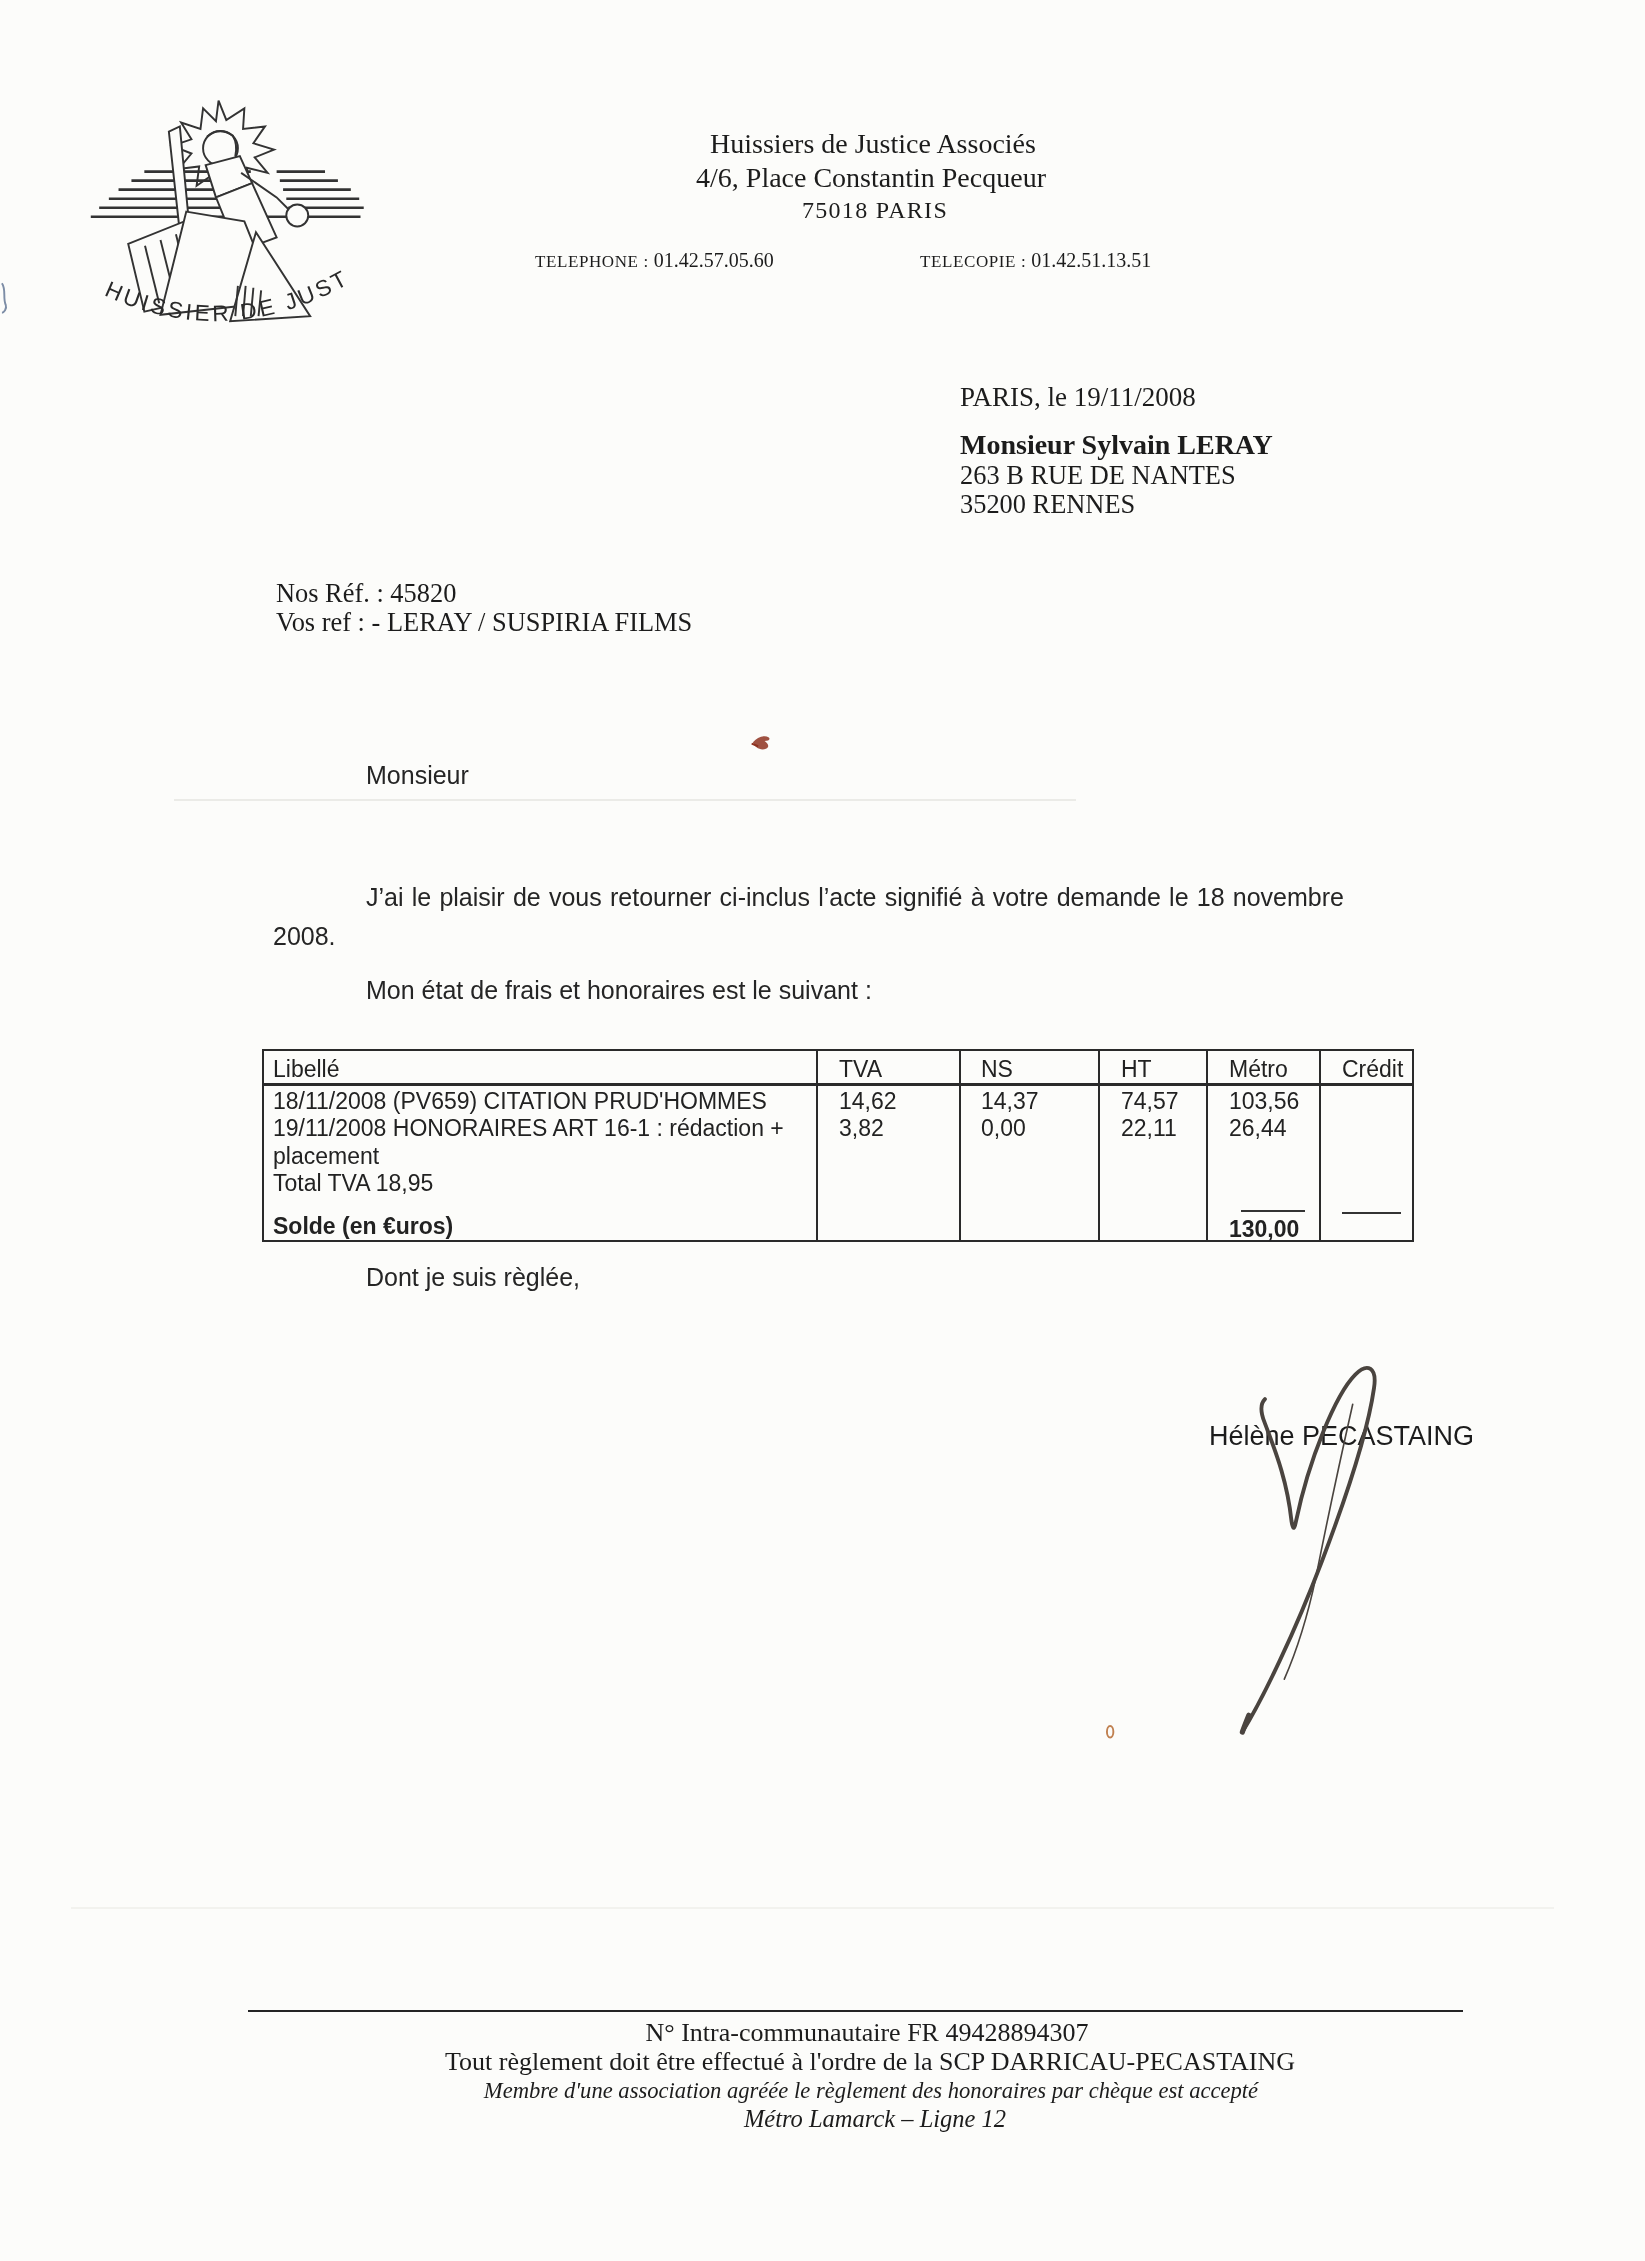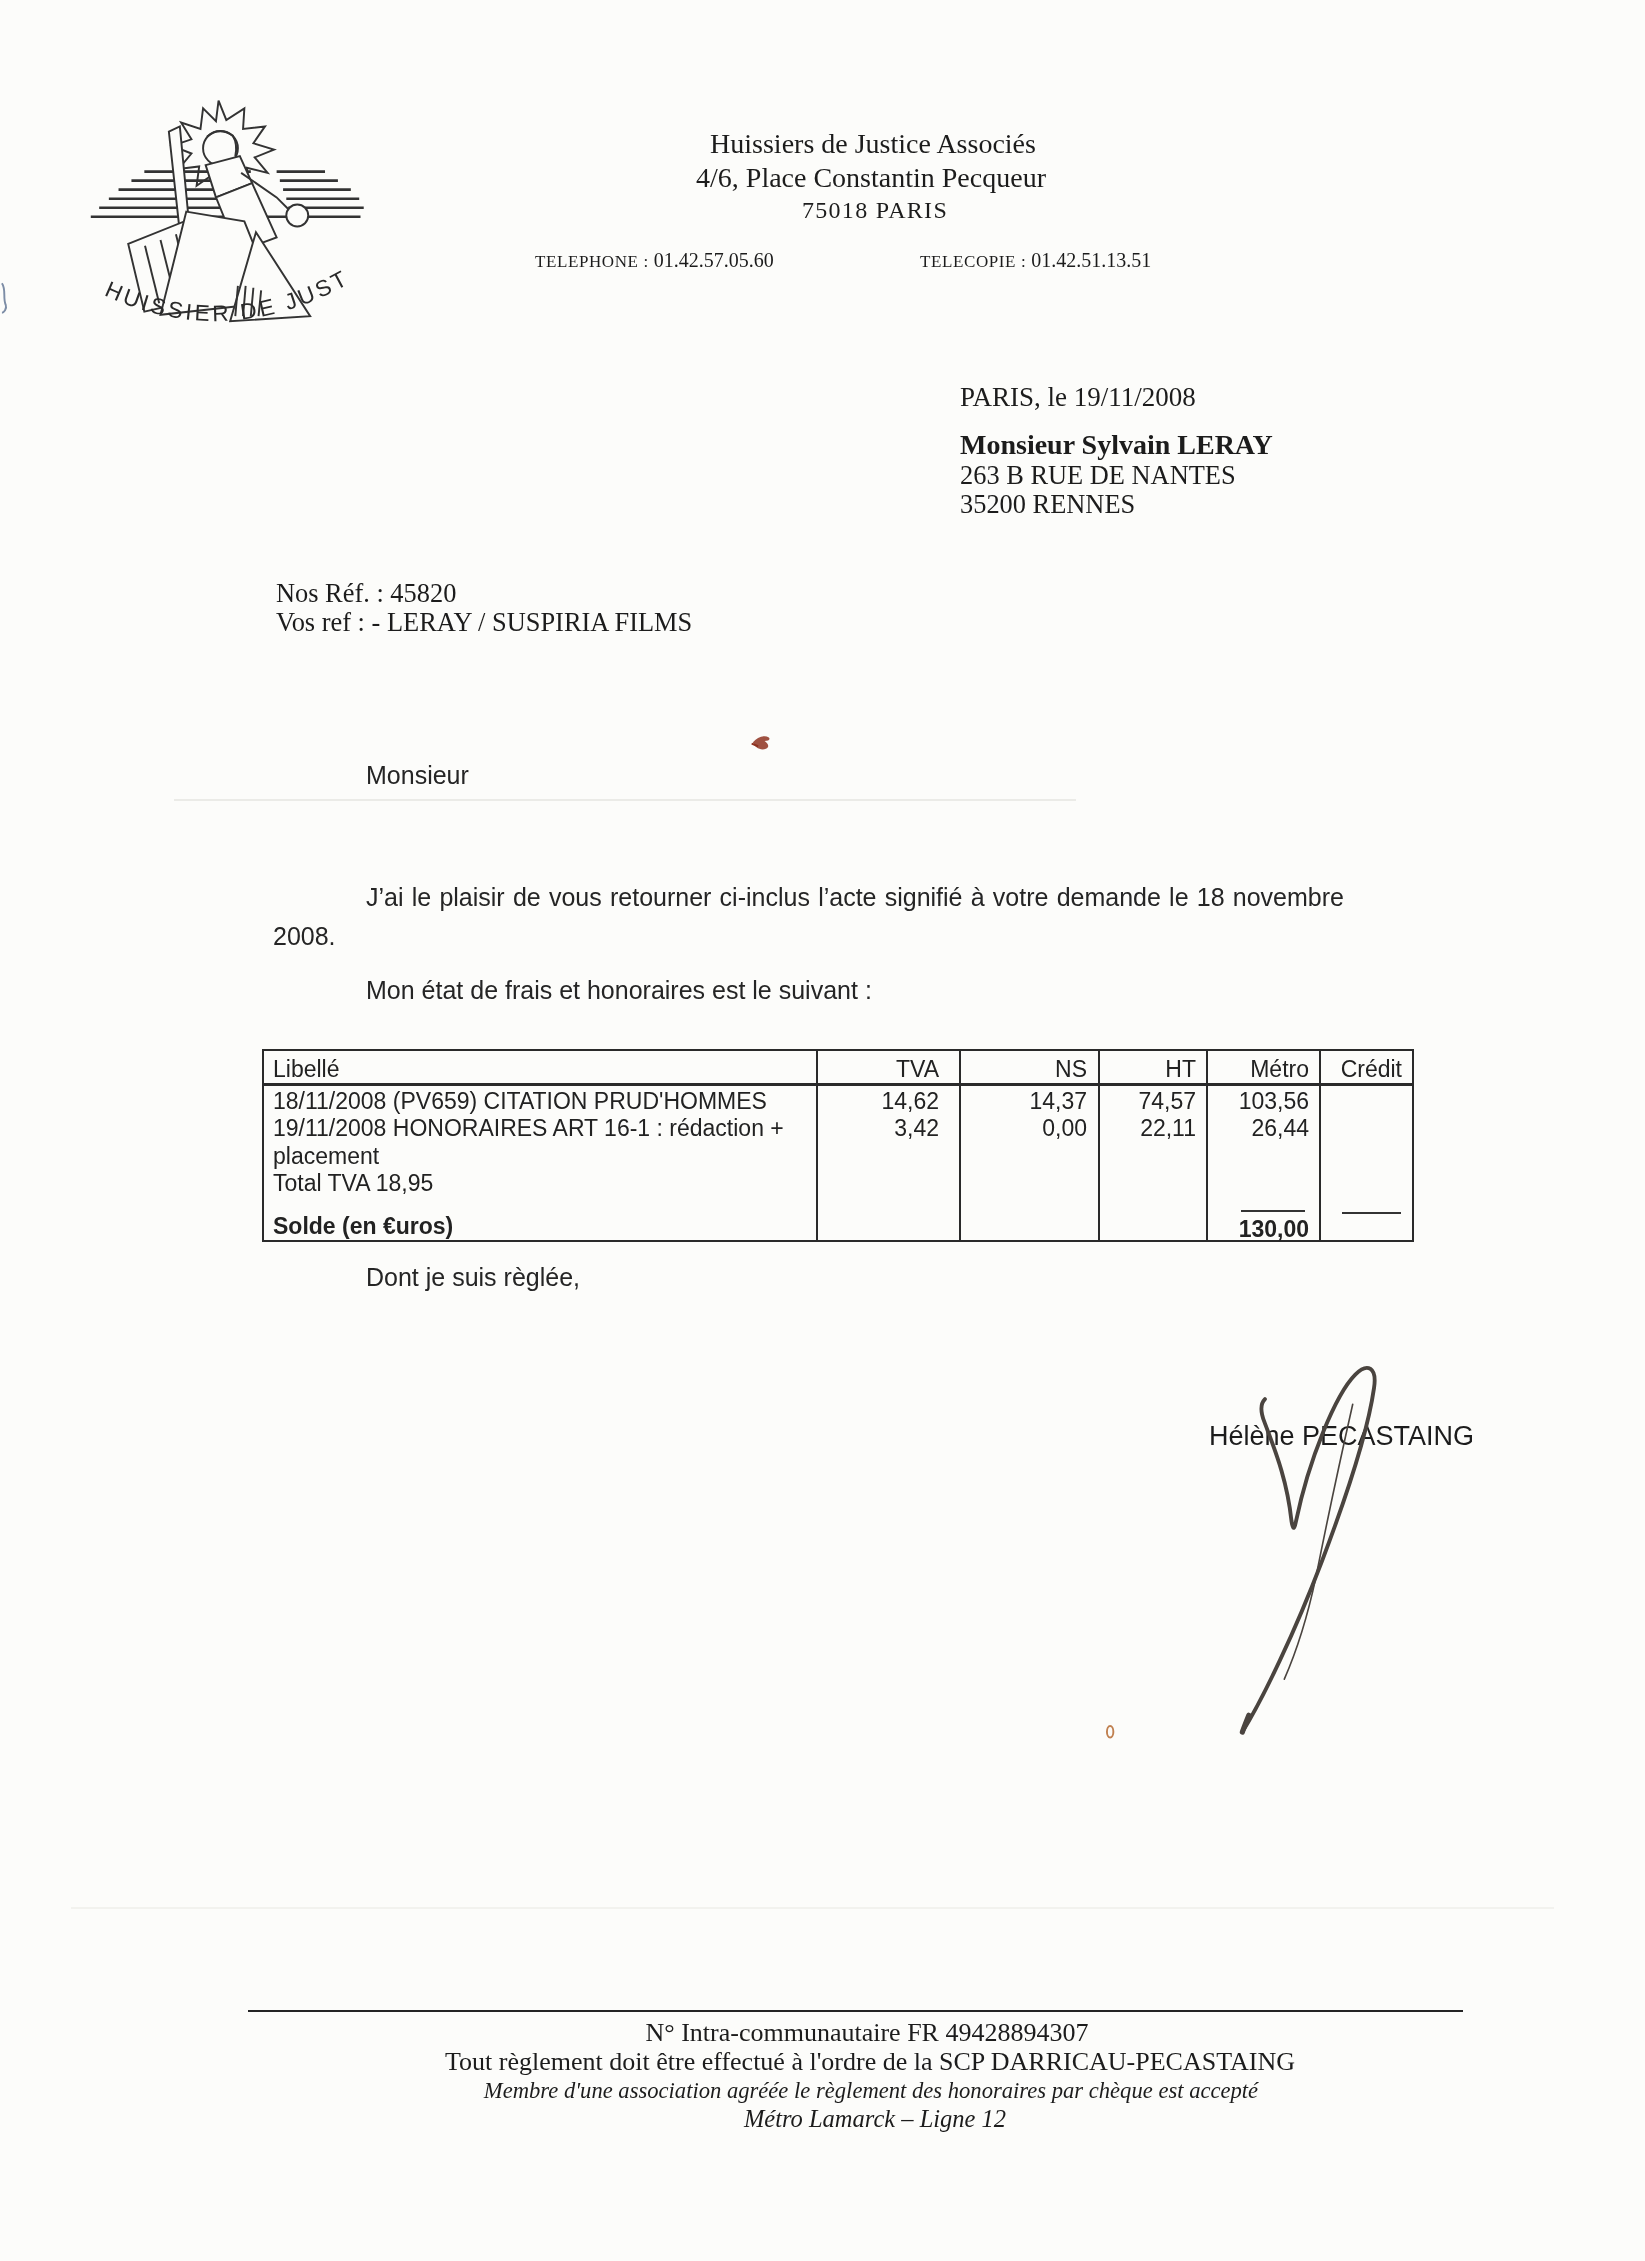--- a/index.html
+++ b/index.html
@@ -43,21 +43,21 @@
   
   #feetable{
     position:absolute;left:262px;top:1039px;width:1152px;height:193px;
     border:2.6px solid #2a2a2a;box-sizing:border-box;
     font-family:"Liberation Sans", sans-serif;font-size:23px;color:#222;margin-top:10px;
   }
   .vline{position:absolute;top:0;bottom:0;width:1.9px;background:#2a2a2a;}
   #hline{position:absolute;left:0;right:0;top:32px;height:2.6px;background:#2a2a2a;}
   .hcell{position:absolute;top:4.5px;height:26px;}
   .tcell{position:absolute;height:27px;}
-  .num{text-align:right;}
+  .num{text-align:left;padding-left:20px;}
   .scoreline{position:absolute;height:1.9px;background:#333;}
 
   
   #frule{position:absolute;left:248px;top:2010px;width:1215px;height:1.9px;background:#242424;}
   #f1{top:2018px;left:867px;font-size:26px;}
   #f2{top:2047px;left:870px;font-size:26px;}
   #f3{top:2078px;left:871px;font-size:22.6px;}
   #f4{top:2105px;left:875px;font-size:24.5px;}
 
   .streak{position:absolute;pointer-events:none;}
@@ -159,21 +159,21 @@
     <div class="hcell num" style="left:945px;width:100px;">Métro</div>
     <div class="hcell num" style="left:1058px;width:80px;">Crédit</div>
 
     <div class="tcell" style="left:9px;top:37px;width:535px;">18/11/2008 (PV659) CITATION PRUD'HOMMES</div>
     <div class="tcell num" style="left:555px;top:37px;width:120px;">14,62</div>
     <div class="tcell num" style="left:697px;top:37px;width:126px;">14,37</div>
     <div class="tcell num" style="left:837px;top:37px;width:95px;">74,57</div>
     <div class="tcell num" style="left:945px;top:37px;width:100px;">103,56</div>
 
     <div class="tcell" style="left:9px;top:64px;width:535px;">19/11/2008 HONORAIRES ART 16-1 : rédaction +</div>
-    <div class="tcell num" style="left:555px;top:64px;width:120px;">3,42</div>
+    <div class="tcell num" style="left:555px;top:64px;width:120px;">3,82</div>
     <div class="tcell num" style="left:697px;top:64px;width:126px;">0,00</div>
     <div class="tcell num" style="left:837px;top:64px;width:95px;">22,11</div>
     <div class="tcell num" style="left:945px;top:64px;width:100px;">26,44</div>
     <div class="tcell" style="left:9px;top:92px;width:535px;">placement</div>
 
     <div class="tcell" style="left:9px;top:119px;width:535px;">Total TVA 18,95</div>
 
     <div class="scoreline" style="left:977px;top:159px;width:64px;"></div>
     <div class="scoreline" style="left:1078px;top:161px;width:59px;"></div>
 

